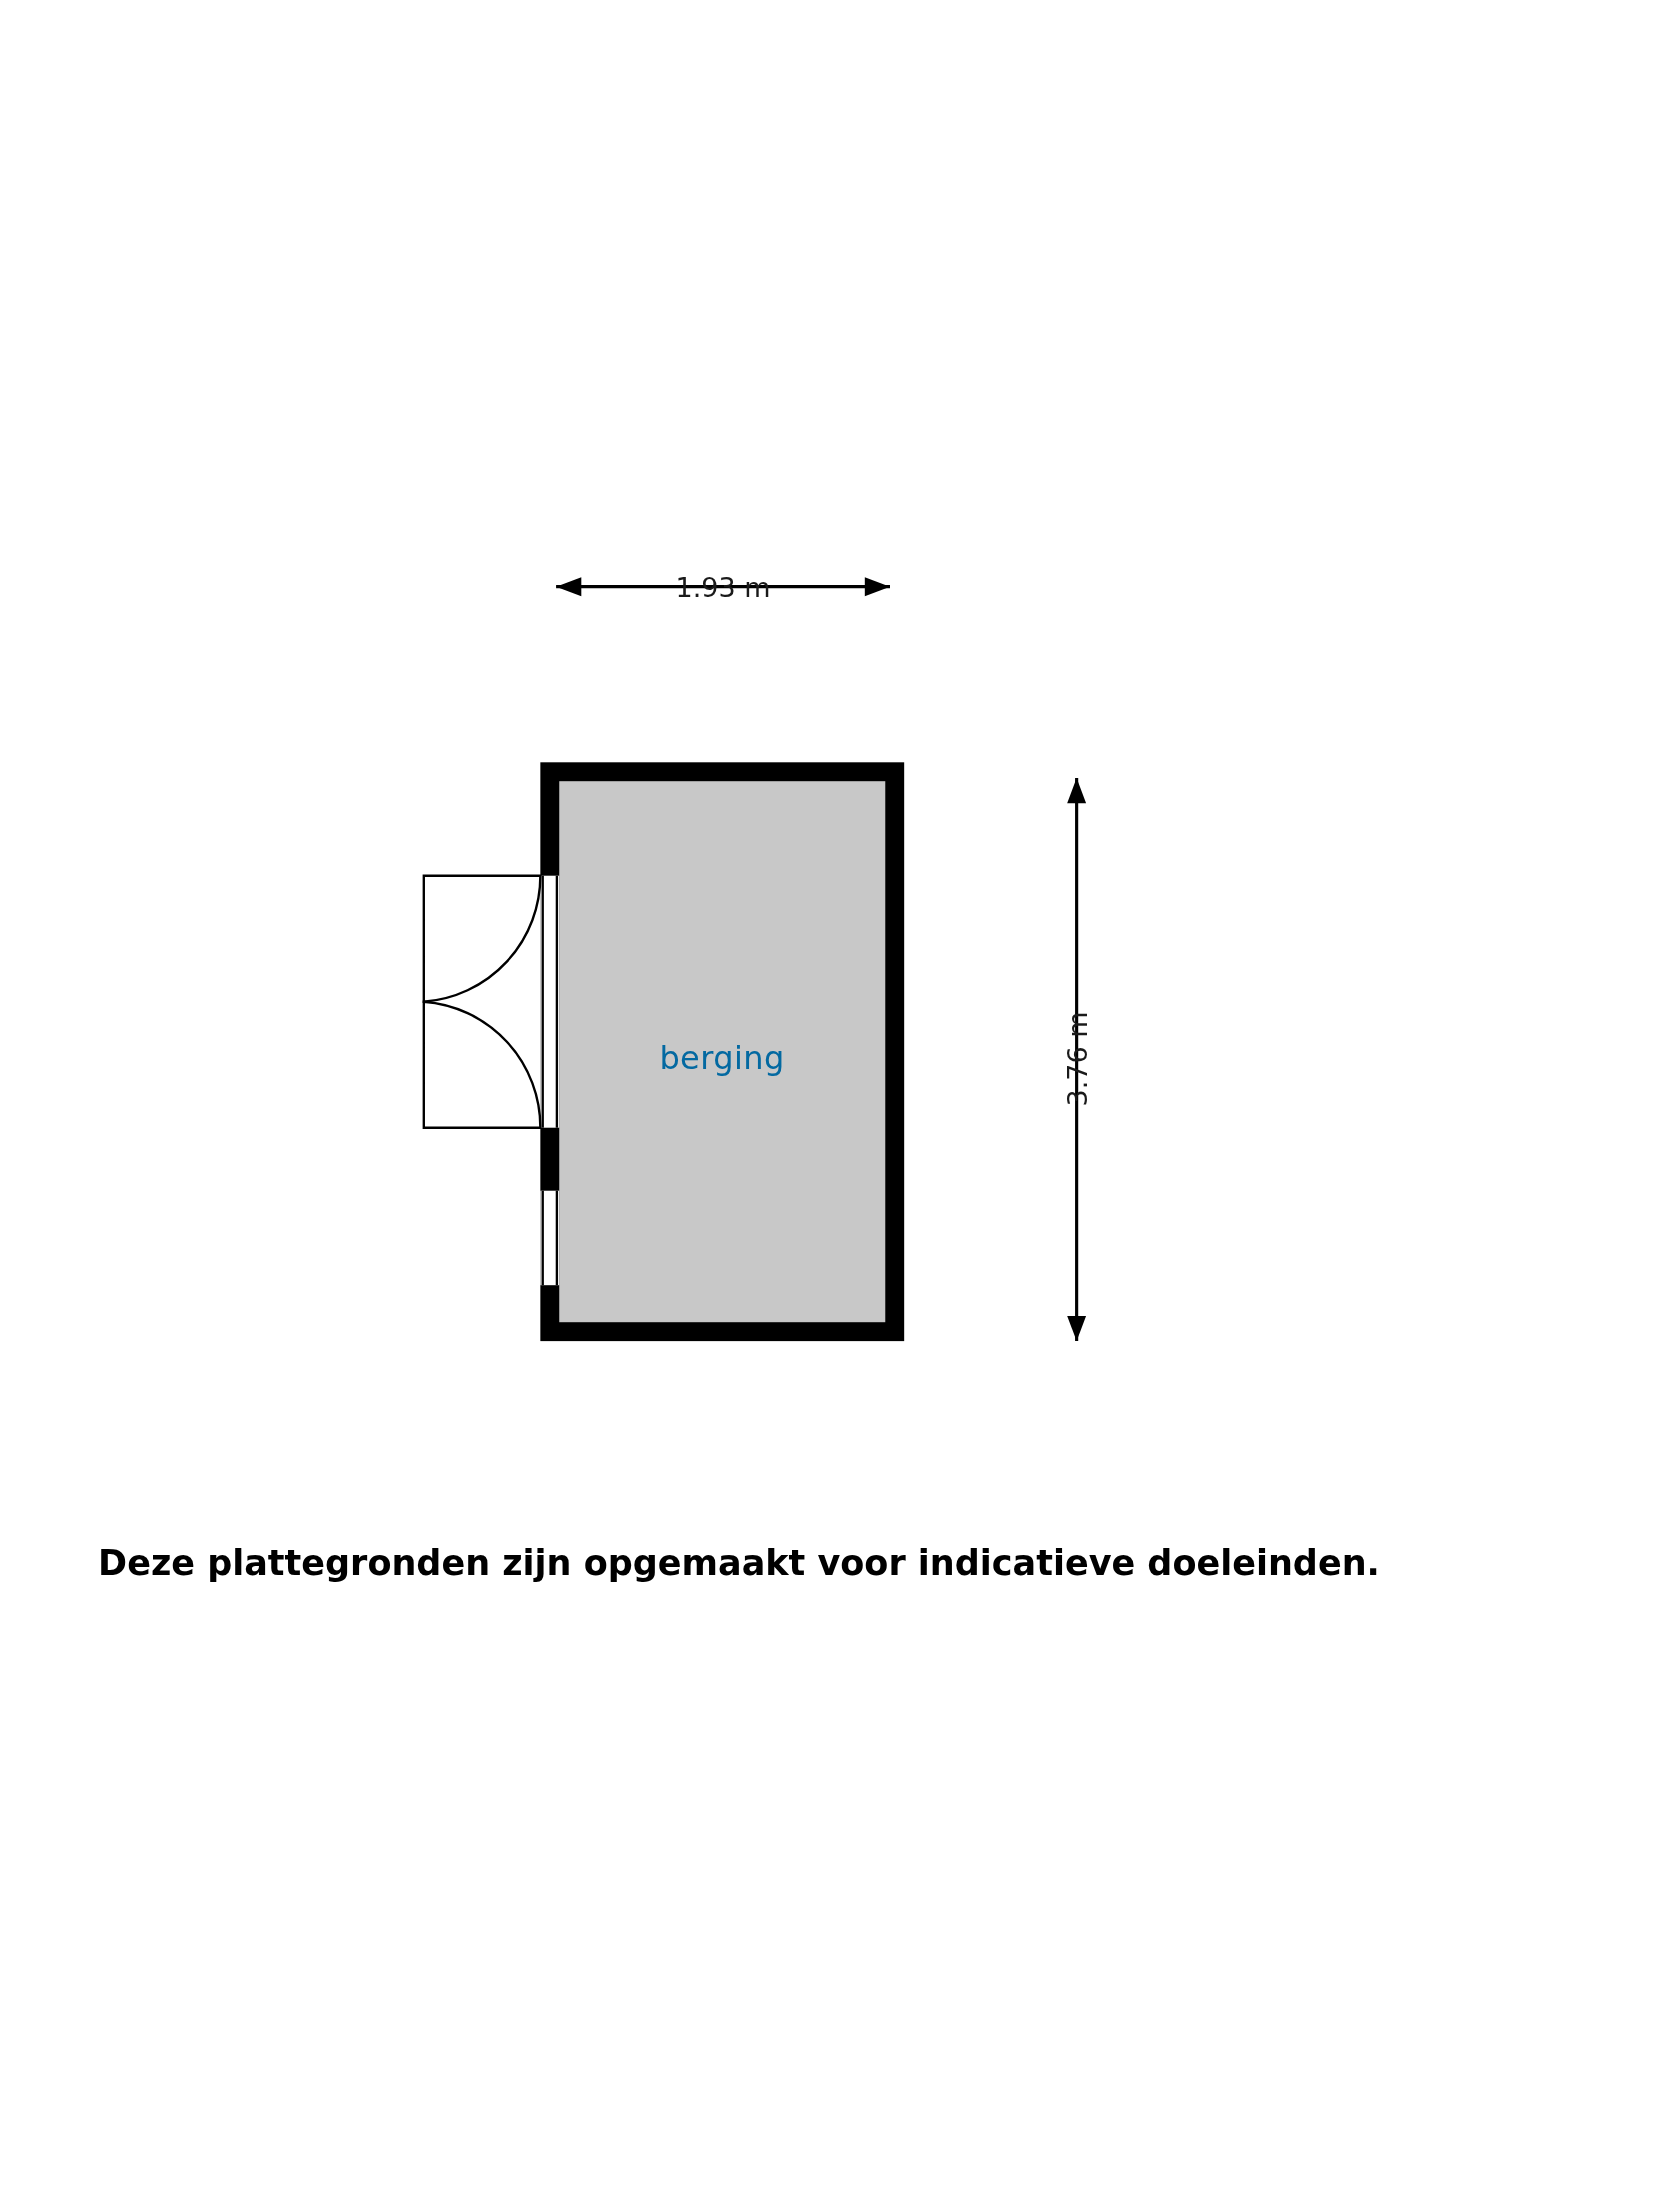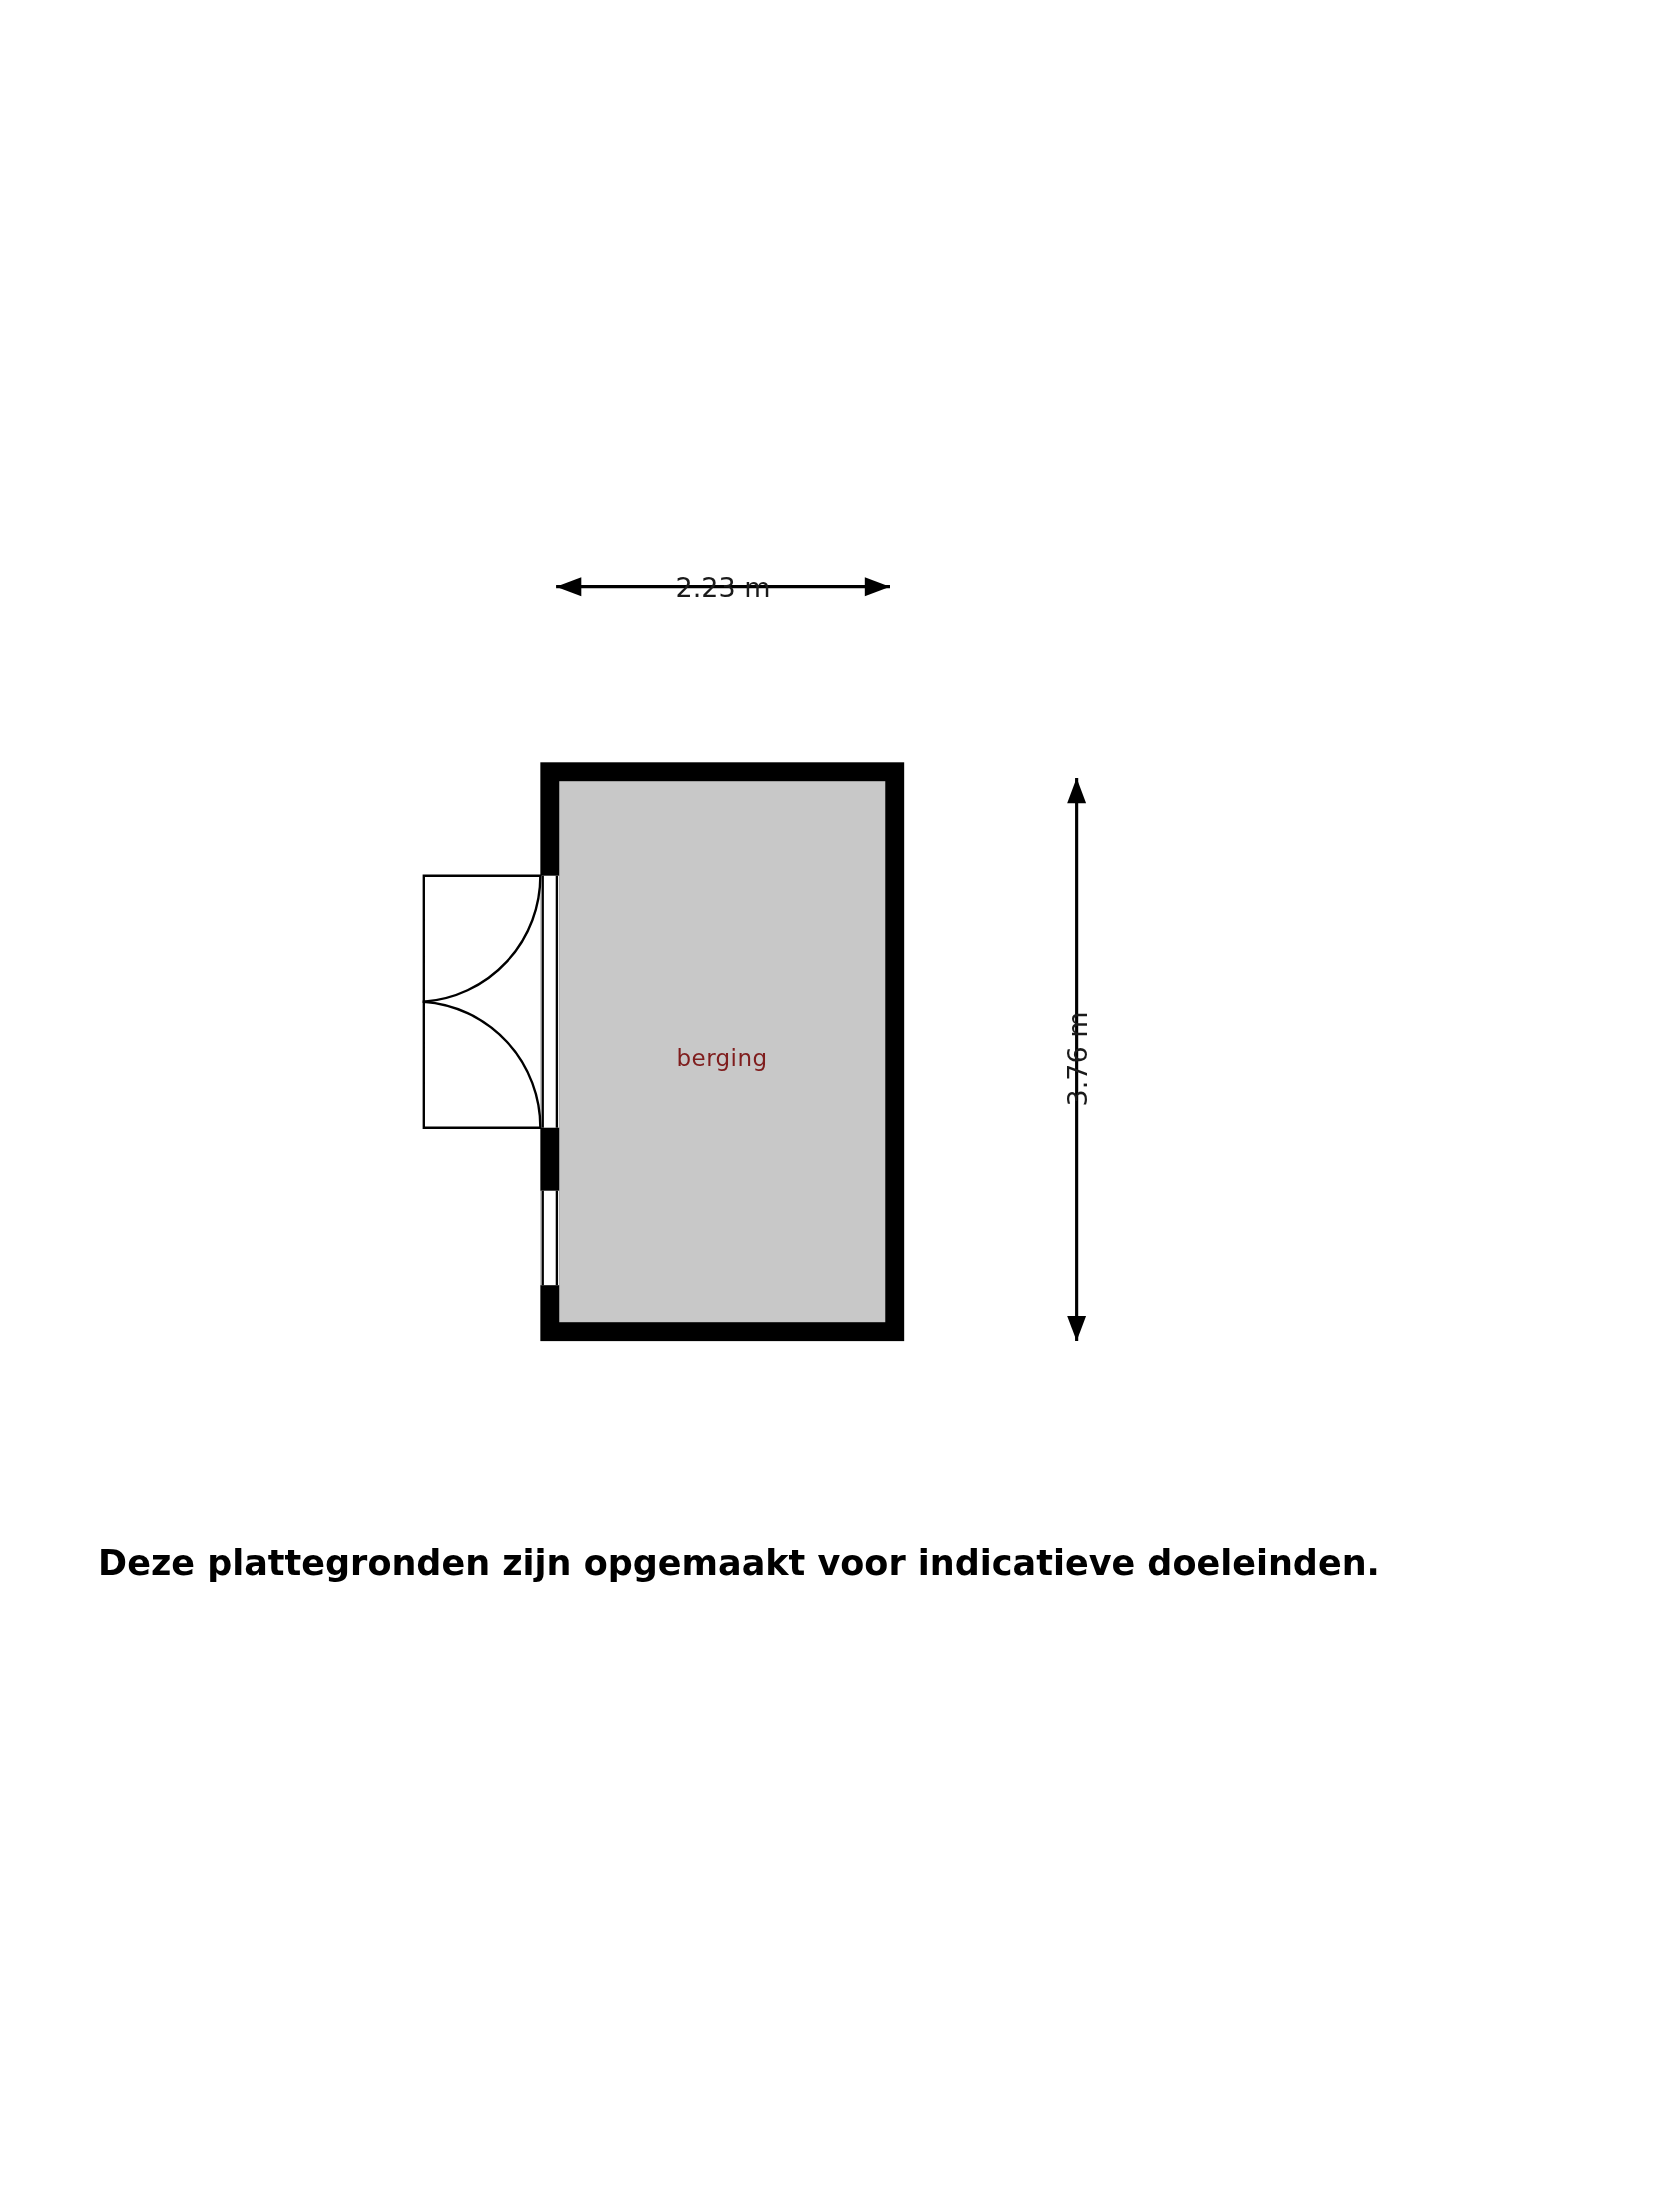--- a/index.html
+++ b/index.html
@@ -19,22 +19,22 @@
     position: absolute;
     left: 0;
     top: 0;
     width: 1654px;
     height: 2205px;
   }
 
   .room-label {
     position: absolute;
     font-family: "DejaVu Sans", sans-serif;
-    font-size: 23px;
-    color: #7f1d1d;
+    font-size: 32px;
+    color: #0369a1;
     letter-spacing: 0.4px;
     white-space: nowrap;
     transform: translate(-50%, -50%);
   }
 
   .dim-label {
     position: absolute;
     font-family: "DejaVu Sans", sans-serif;
     font-size: 27px;
     color: #1a1a1a;
@@ -96,20 +96,20 @@
   <g stroke="#000000" stroke-width="3" fill="#ffffff">
     <path d="M 686 1112 L 538 1112 L 538 1272 A 160 160 0 0 0 686 1112 Z"></path>
   </g>
   <g stroke="#000000" stroke-width="3" fill="#ffffff">
     <path d="M 686 1432 L 538 1432 L 538 1272 A 160 160 0 0 1 686 1432 Z"></path>
   </g>
 </svg>
 
 <div class="room-label" style="left: 722px; top: 1058px;">berging</div>
 
-<div class="dim-label" style="left: 723px; top: 587px;">2.23 m</div>
+<div class="dim-label" style="left: 723px; top: 587px;">1.93 m</div>
 
 <div class="dim-label vertical" style="left: 1077px; top: 1059px;">3.76 m</div>
 
 <div class="disclaimer">
   <span class="line">Deze plattegronden zijn opgemaakt voor indicatieve doeleinden.</span>
 </div>
 
 
 </body></html>

